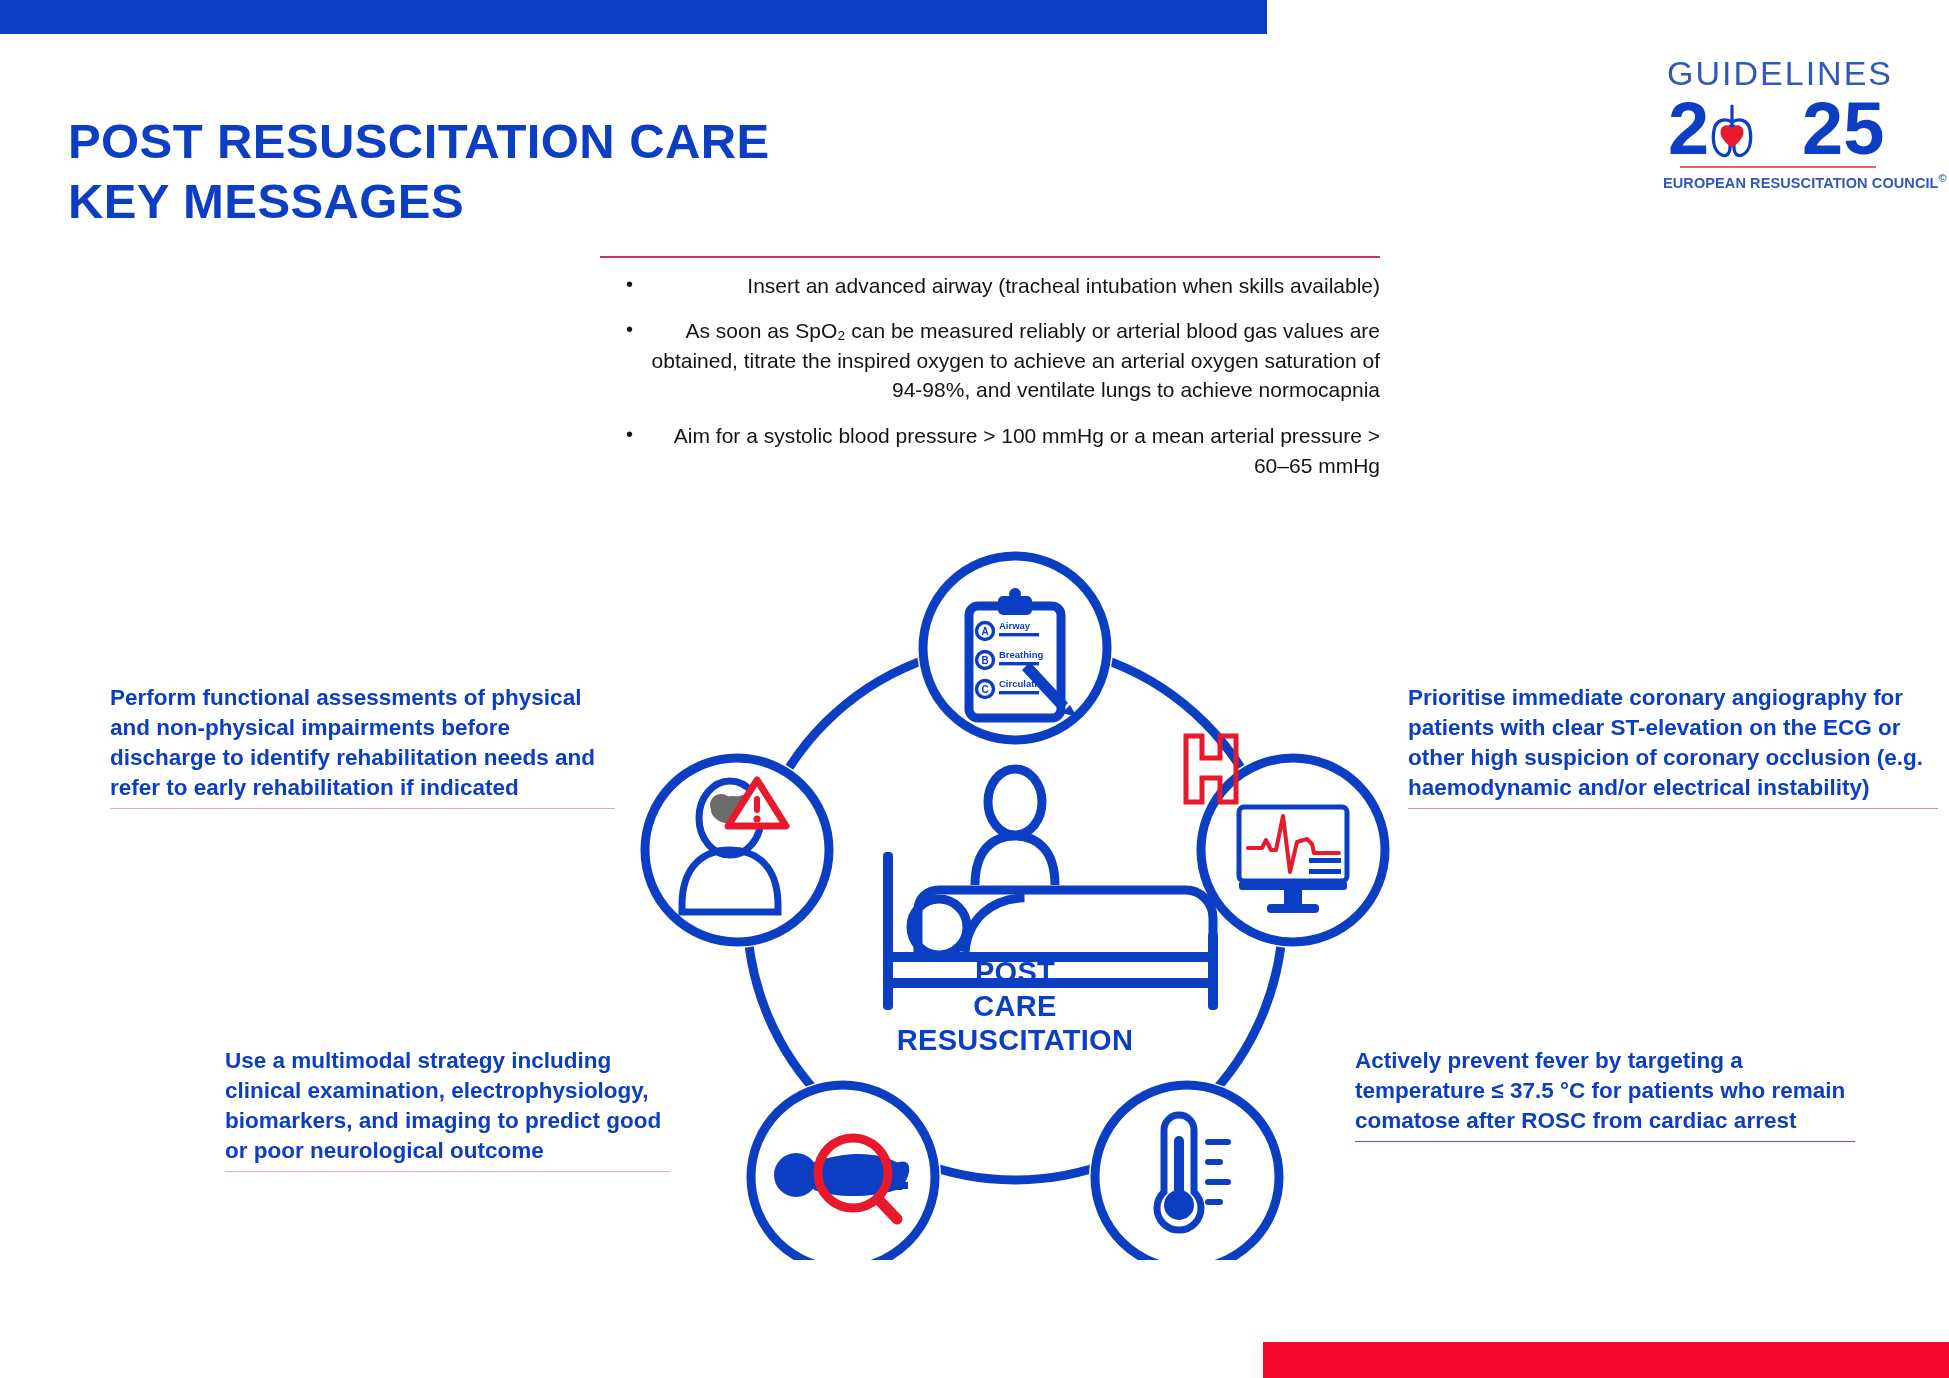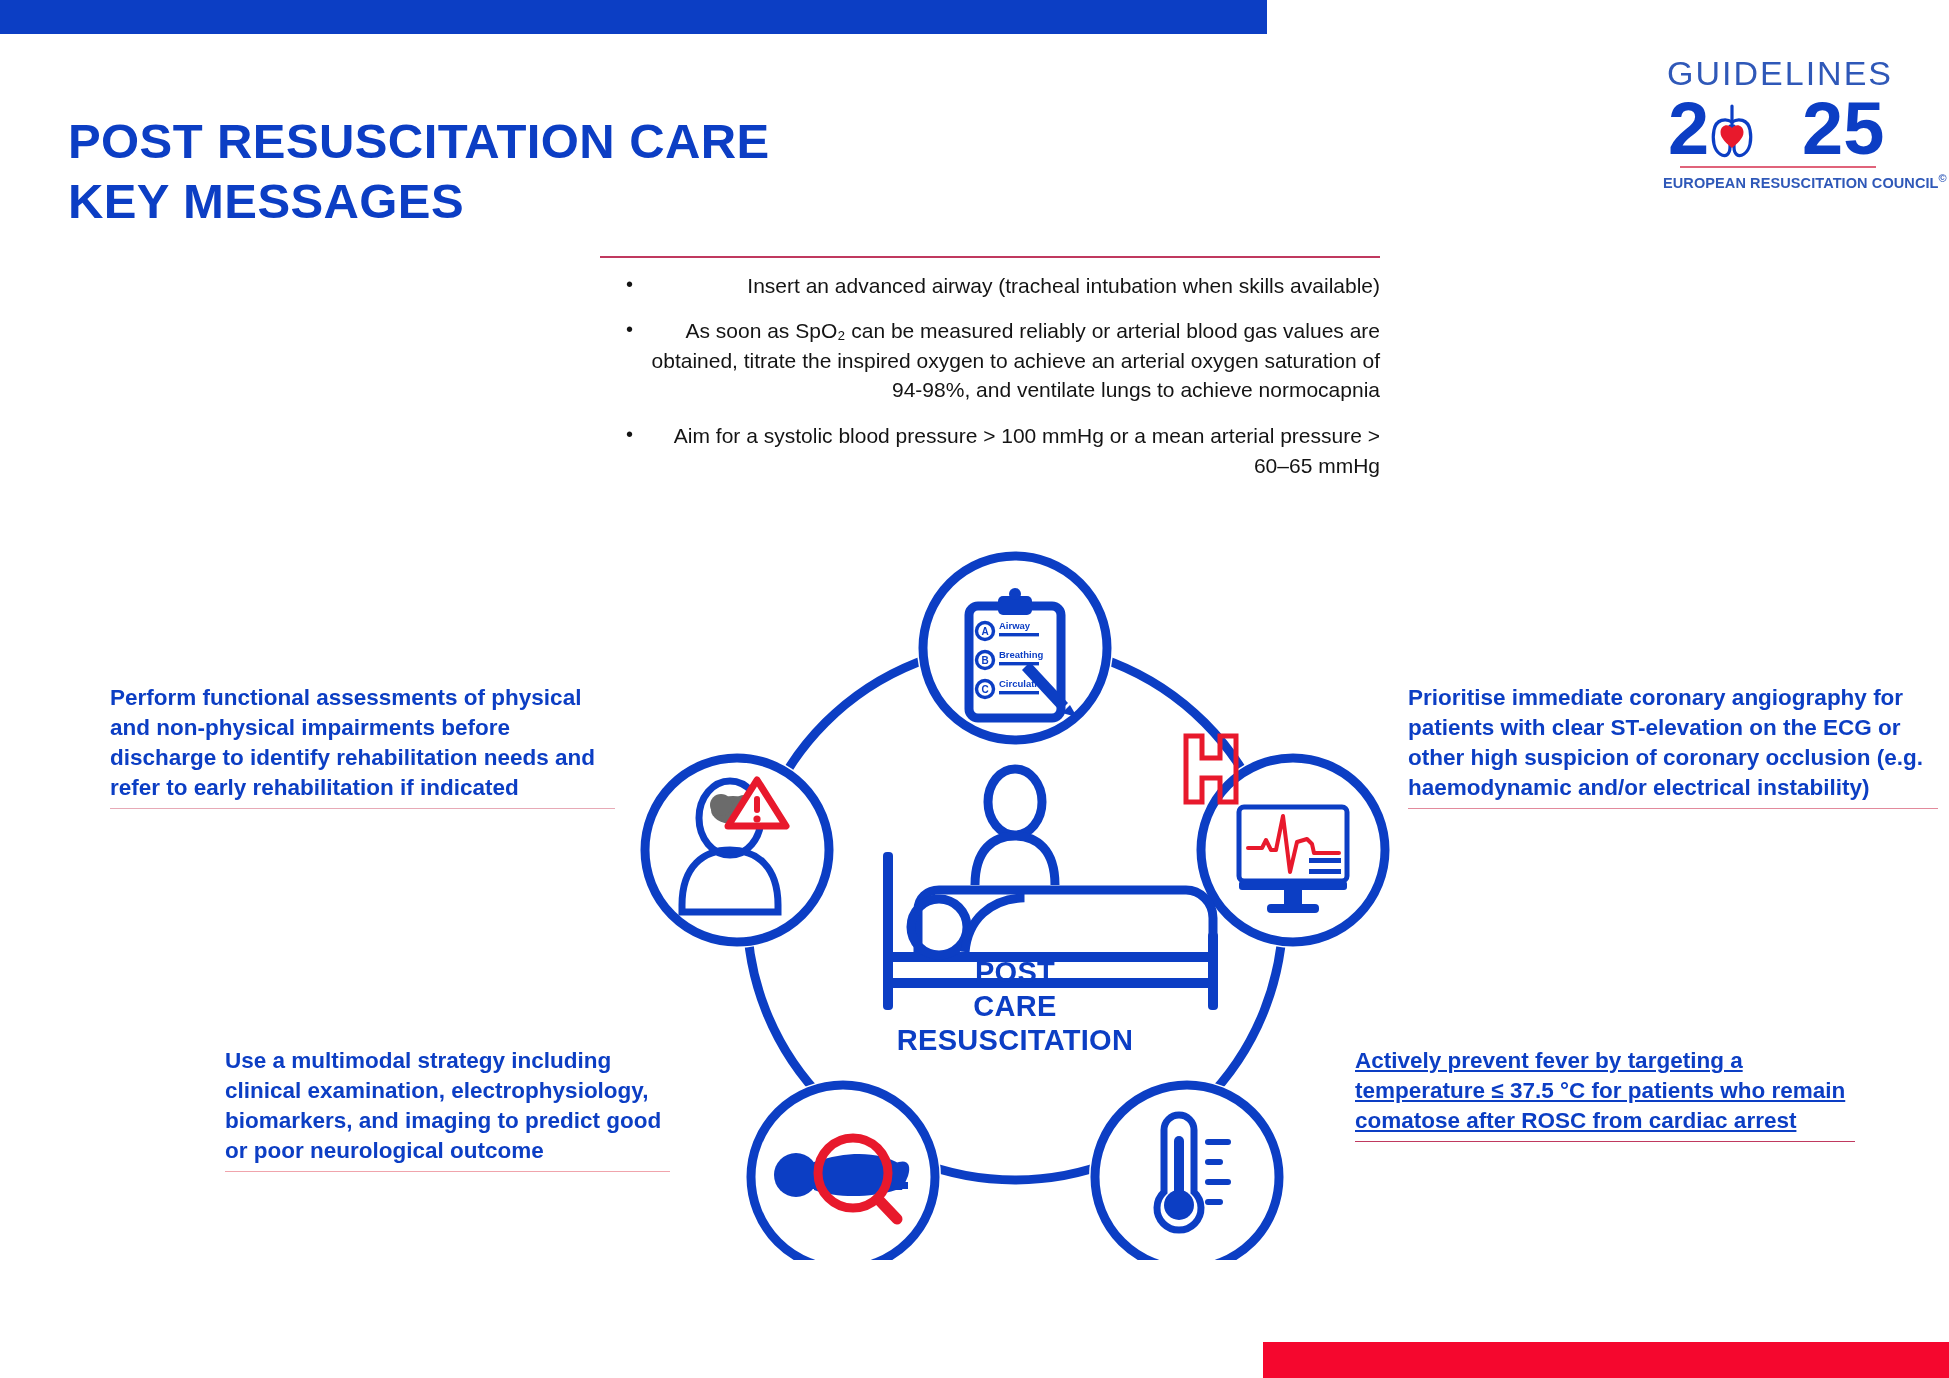--- a/index.html
+++ b/index.html
@@ -135,21 +135,21 @@
   }
   .msg-left  { text-align: left; }
   .msg-right { text-align: left; }
 
   #msg-rehab    { left: 110px;  top: 683px;  width: 505px; }
   #msg-rehab .msg-rule  { background:#e7aab6; }
   #msg-angio    { left: 1408px; top: 683px;  width: 530px; }
   #msg-angio .msg-rule  { background:#e28a9c; }
   #msg-prognos  { left: 225px;  top: 1046px; width: 445px; }
   #msg-prognos .msg-rule{ background:#f0a4ac; }
-  #msg-fever    { left: 1355px; top: 1046px; width: 500px; text-decoration: underline; }
+  #msg-fever    { left: 1355px; top: 1046px; width: 500px; }
   #msg-fever .msg-rule  { background:#c0395f; }
 
   
   .diagram {
     position: absolute;
     left: 600px; top: 500px;
     width: 830px; height: 760px;
   }
   .diagram svg { display: block; }
 

